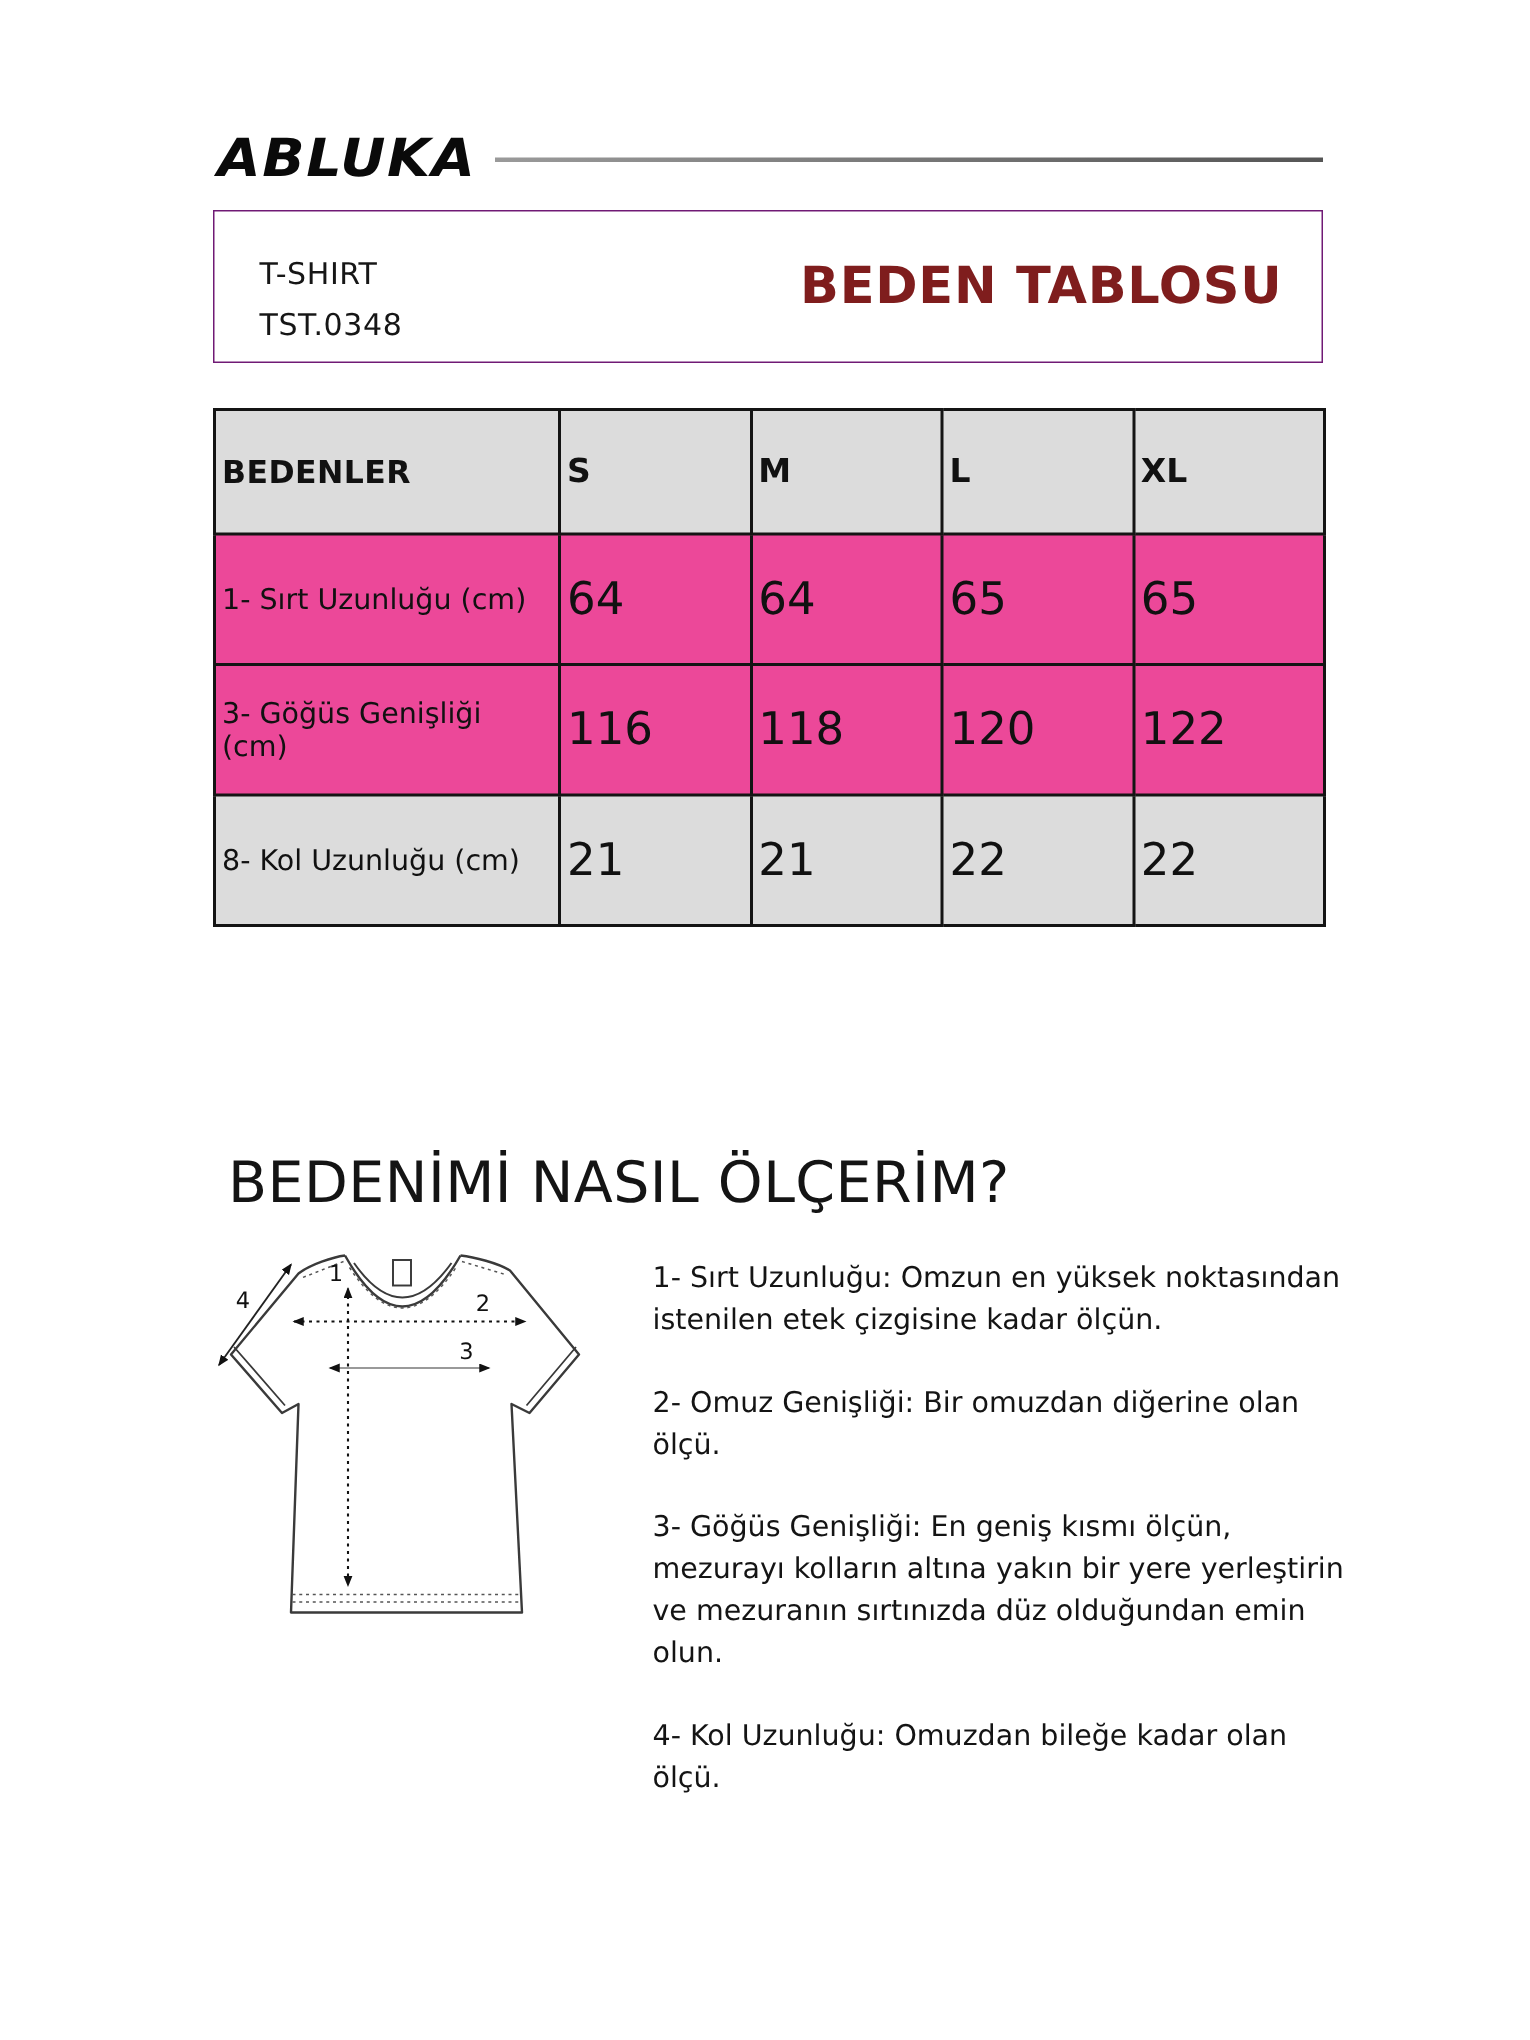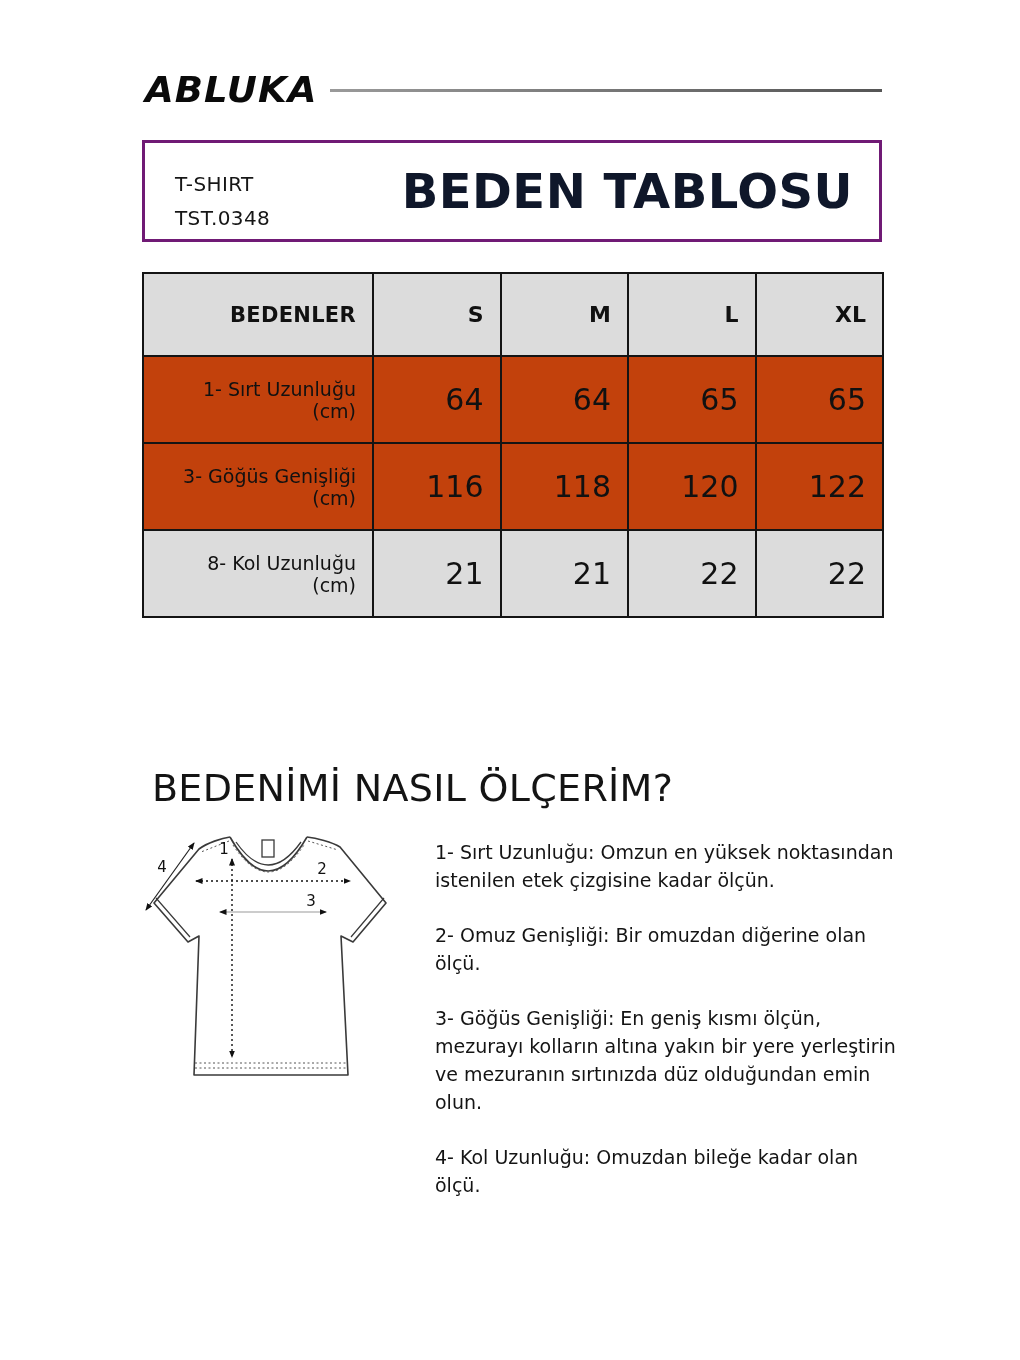--- a/index.html
+++ b/index.html
@@ -3,42 +3,42 @@
 <meta charset="utf-8">
 <style>
   * { margin:0; padding:0; box-sizing:border-box; }
   html,body { background:#ffffff; }
   .page {
     position:relative; width:1020px; height:1360px; background:#ffffff;
     font-family:"DejaVu Sans","Liberation Sans",sans-serif; color:#111;
     overflow:hidden; margin:0 auto;
   }
   
-  .brand-row { position:absolute; left:145px; top:70px; width:737px; display:flex; align-items:center; }
+  .brand-row { position:absolute; left:145px; top:86px; width:737px; display:flex; align-items:center; }
   .logo {
     font-size:35px; font-weight:900; font-style:italic; letter-spacing:1px;
     color:#0a0a0a; transform:scaleX(1.06); transform-origin:left center; white-space:nowrap;
   }
   .logo-rule { flex:1; height:3px; margin-left:22px; background:linear-gradient(to right,#9a9a9a,#555); }
   
-  .info-box { position:absolute; left:142px; top:140px; width:740px; height:102px; border:3px solid #701a75; background:#fff;padding-left:44px; }
+  .info-box { position:absolute; left:142px; top:140px; width:740px; height:102px; border:1px solid #701a75; background:#fff;padding-left:44px; }
   .product-lines { position:absolute; left:30px; top:24px; font-size:20px; line-height:34px; letter-spacing:0.4px; color:#161616; }
   .sheet-title {
     position:absolute; right:26px; top:50%; transform:translateY(-50%);
-    font-size:48px; font-weight:600; letter-spacing:0.5px; color:#0f172a; white-space:nowrap;
+    font-size:34px; font-weight:600; letter-spacing:0.5px; color:#7f1d1d; white-space:nowrap;
   }
   
   table.size-table { position:absolute; left:142px; top:272px; width:740px; border-collapse:collapse; table-layout:fixed; }
-  table.size-table td, table.size-table th { border:2px solid #141414; text-align:right; vertical-align:middle; padding:16px; }
+  table.size-table td, table.size-table th { border:2px solid #141414; text-align:left; vertical-align:middle; padding:4px; }
   table.size-table col.c-label { width:230px; }
   table.size-table col.c-size { width:127.5px; }
   tr.head-row { height:83px; }
   tr.data-row { height:87px; }
   .shaded { background:#dcdcdc; }
-  .plain { background:#c2410c;margin-left:48px; }
+  .plain { background:#ec4899;margin-left:48px; }
   th.head-label { font-size:21px; font-weight:bold; letter-spacing:0.3px; }
   th.head-size { font-size:22px; font-weight:bold; }
   td.row-label { font-size:19px; font-weight:400; }
   td.row-value { font-size:30px; font-weight:500; }
   
   .howto-heading { position:absolute; left:152px; top:766px; font-size:38px; font-weight:400; letter-spacing:0.3px; color:#141414; }
   .diagram-wrap { position:absolute; left:135px; top:815px; width:280px; height:300px; }
   .instructions { position:absolute; left:435px; top:838px; width:465px; font-size:19px; line-height:28px; color:#141414; }
   .instructions p { margin:0 0 27px 0; }
 </style>

